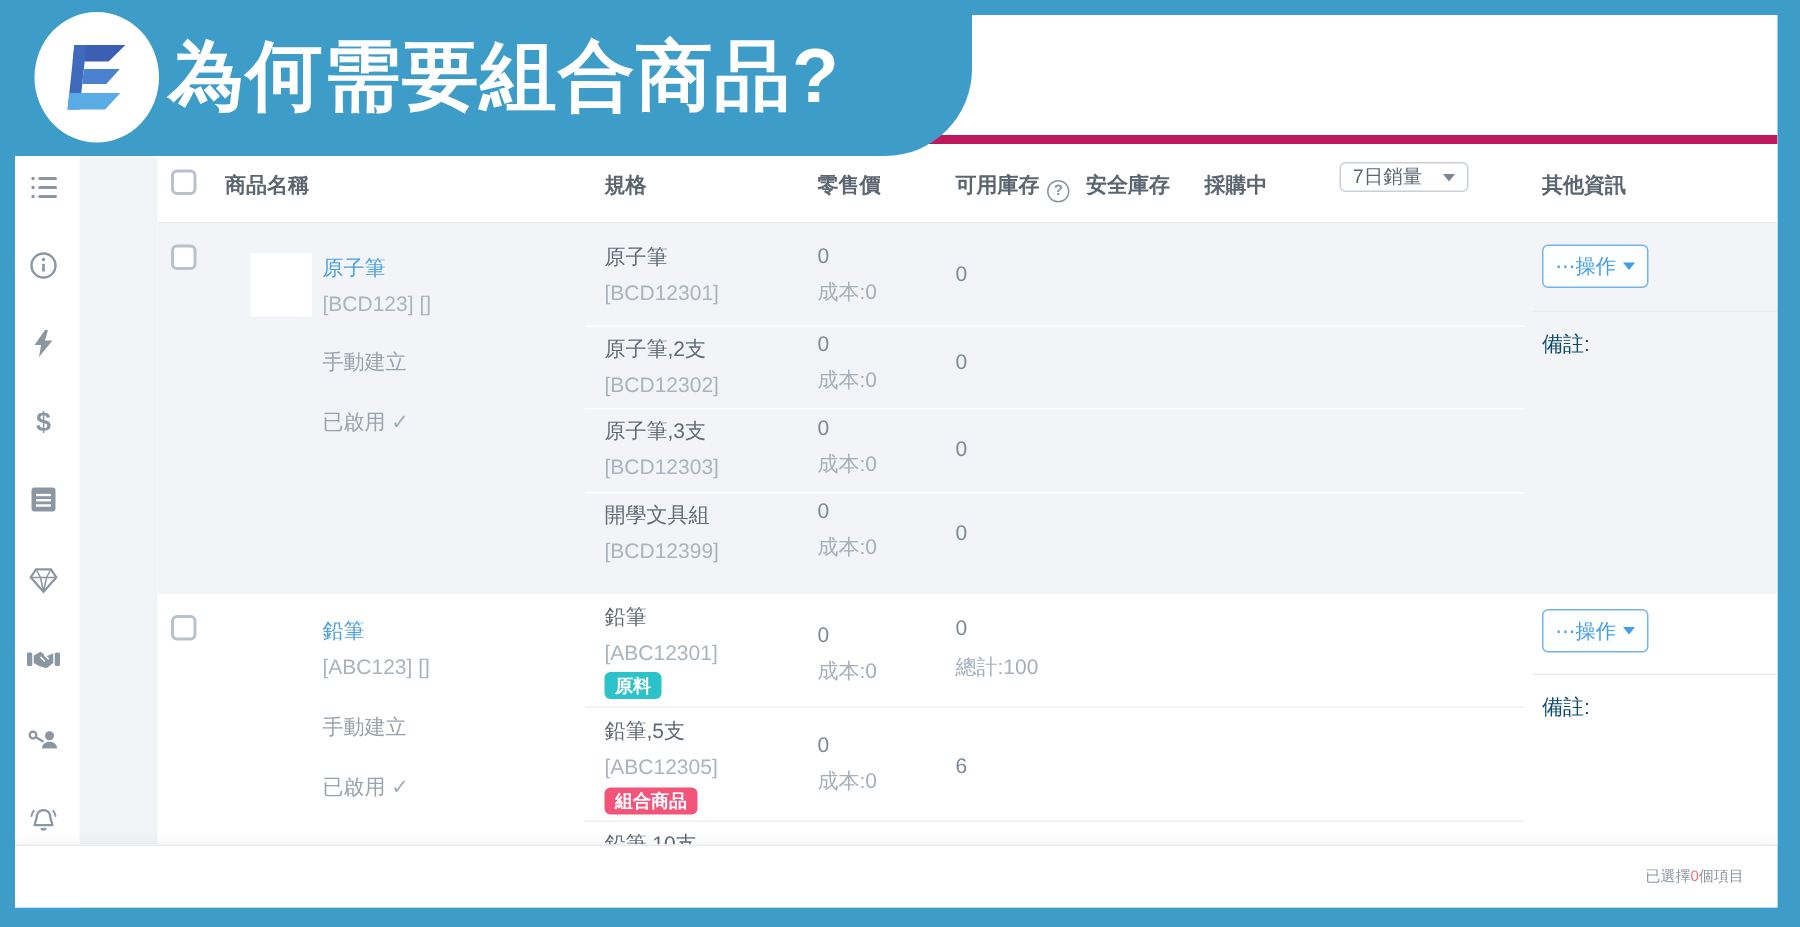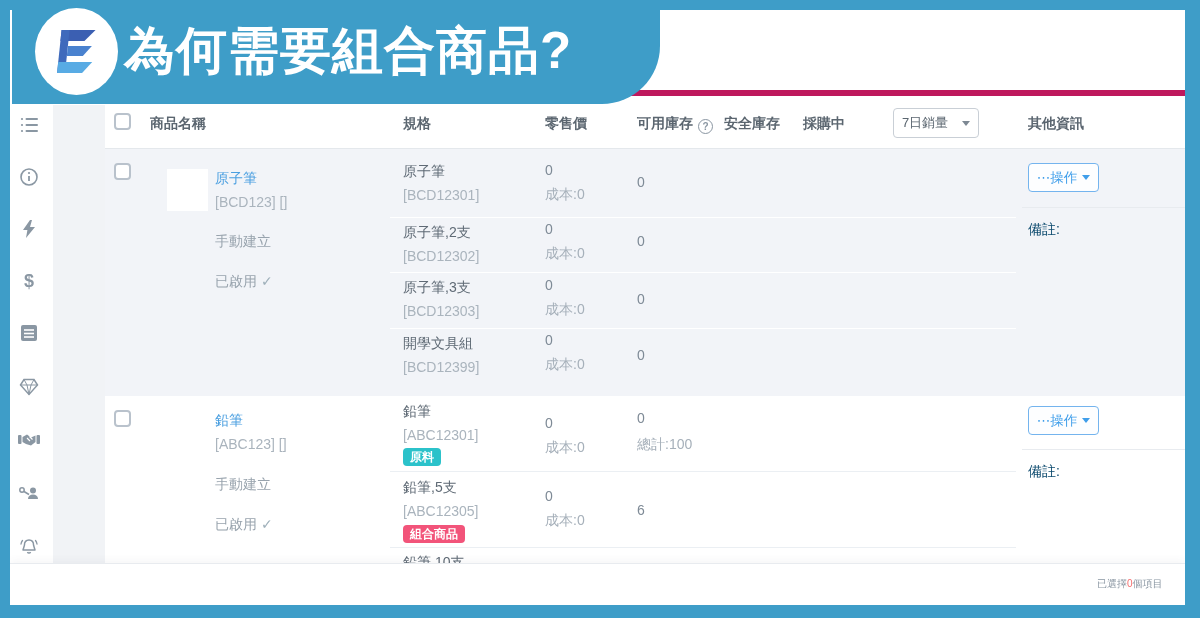--- a/index.html
+++ b/index.html
@@ -1,21 +1,21 @@
 <!DOCTYPE html>
 <html><head>
 <meta charset="utf-8">
 <style>
   html,body{margin:0;padding:0;background:#fff;}
   *{box-sizing:border-box;font-family:"Liberation Sans","DejaVu Sans",sans-serif;}
   .frame{position:relative;width:1200px;height:618px;background:#3E9DC8;overflow:hidden;}
   .app{position:absolute;left:10px;top:10px;width:1175px;height:595px;background:#fff;overflow:hidden;}
 
   
-  .banner{position:absolute;left:12px;top:0;width:648px;height:104px;background:#3E9DC8;
+  .banner{position:absolute;left:0;top:0;width:648px;height:104px;background:#3E9DC8;
           border-bottom-right-radius:58px;z-index:9;padding-left:24px;}
   .logo-circle{position:absolute;left:23px;top:8px;width:83px;height:87px;background:#fff;border-radius:50%;
                display:flex;align-items:center;justify-content:center;}
   .banner-title{position:absolute;left:112px;top:0;height:102px;display:flex;align-items:center;
                 color:#fff;font-size:51px;font-weight:800;letter-spacing:1px;white-space:nowrap;}
 
   
   .sidebar{position:absolute;left:0;top:0;width:43px;height:100%;background:#fff;z-index:2;}
   .side-icon{position:absolute;left:8px;width:22px;height:22px;display:flex;align-items:center;justify-content:center;cursor:pointer;}
   .side-icon svg{display:block;}
@@ -23,21 +23,21 @@
   .main-bg{position:absolute;left:43px;top:95px;width:60px;height:458px;background:#f1f3f6;z-index:1;}
 
   
   .card{position:absolute;left:95px;top:80px;width:1080px;height:473px;background:#fff;
         border-top:6px solid #be185d;z-index:2;overflow:hidden;}
   .vline{position:absolute;top:0;bottom:0;width:1px;background:#e8ebef;}
   .header-row{position:absolute;left:0;top:0;width:100%;height:53px;border-bottom:1px solid #e4e8ec;background:#fff;}
   .hlabel{position:absolute;top:19px;font-size:14px;color:#5b6670;font-weight:700;white-space:nowrap;}
   .help-icon{display:inline-block;width:15px;height:15px;border:1px solid #8a96a2;border-radius:50%;
              font-size:10px;line-height:13px;text-align:center;color:#8a96a2;font-weight:700;vertical-align:-2px;margin-left:5px;}
-  .sales-btn{position:absolute;left:788px;top:12px;width:86px;height:30px;border:1px solid #c9cfd6;border-radius:4px;
+  .sales-btn{position:absolute;left:788px;top:12px;width:86px;height:20px;border:1px solid #c9cfd6;border-radius:4px;
              background:#fff;font-size:13px;color:#5b6670;display:flex;align-items:center;justify-content:center;gap:14px;cursor:pointer;}
   .caret{width:0;height:0;border-left:4px solid transparent;border-right:4px solid transparent;border-top:5px solid #7d8893;}
 
   .cb{position:absolute;width:17px;height:17px;border:2px solid #b9c2cc;border-radius:4px;background:#fff;cursor:pointer;}
 
   .prow{position:absolute;left:0;width:100%;}
   .row-gray{background:#f2f4f8;}
   .name-block{position:absolute;left:110px;font-size:14px;line-height:23.5px;white-space:nowrap;}
   .plink{color:#4a9fe0;cursor:pointer;}
   .pcode{color:#aab4bd;}

